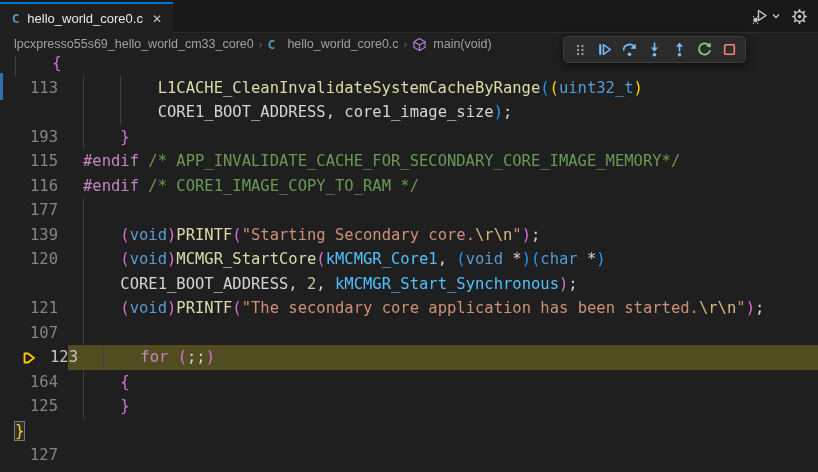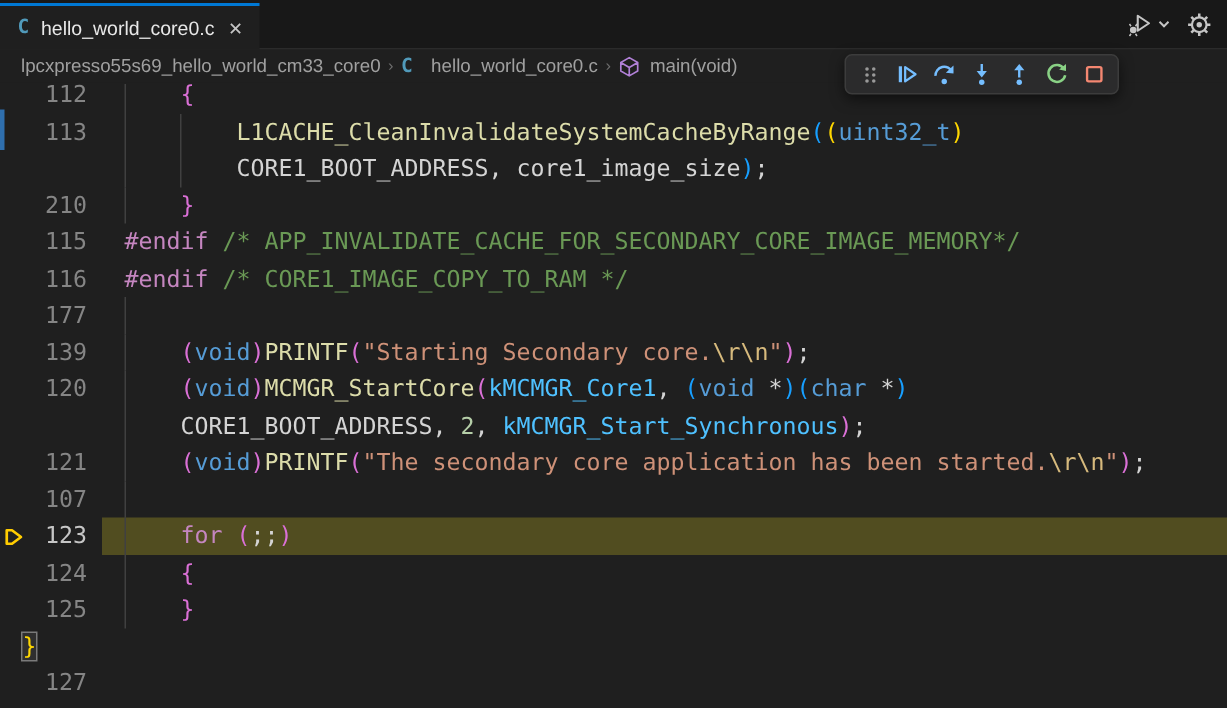--- a/index.html
+++ b/index.html
@@ -27,21 +27,21 @@
   .crumb-icon { display:flex; align-items:center; margin-right:2px; }
 
   
   .editor { position:absolute; top:56px; left:0; right:0; bottom:0; overflow:hidden; }
   #code-rows { margin-top:-5px; }
   .row { display:flex; height:24.5px; position:relative;
     font-family:"DejaVu Sans Mono", monospace; font-size:15.5px; line-height:24.5px; }
   .row.current { background:linear-gradient(to right, transparent 68px, var(--ui_curline) 68px); }
   .gutter { width:68px; flex:none; position:relative; color:var(--ui_linenum);
     text-align:right; padding-right:10px; user-select:none; }
-  .row.current .gutter { color:var(--ui_linenum_active); }
+  .row.current .gutter { color:var(--ui_linenum_active);margin-left:20px; }
   .arrow-wrap { position:absolute; left:1px; top:4px; }
   .content { position:relative; white-space:pre; padding-left:15px; flex:1; }
   .tok.boxed { outline:1px solid #7a7a7a; background:rgba(120,120,120,0.18); }
   .guide { position:absolute; top:0; bottom:0; width:1px; background:var(--ui_guide); }
   .modified-bar { position:absolute; left:0; top:17px; width:3px; height:27px;
     background:var(--ui_modified); }
 
   
   .debug-toolbar { position:absolute; left:563px; top:36px; width:183px; height:27px;
     background:#2b2b2c; border:1px solid #3c3c3c; border-radius:5px;
@@ -152,33 +152,32 @@
       <svg width="17" height="17" viewBox="0 0 16 16">
         <rect x="3.5" y="3.5" width="9" height="9" rx="1" fill="none" stroke="currentColor" stroke-width="1.5"></rect>
       </svg>
     </span>
   </div>
 
   <div class="editor">
     <div class="modified-bar"></div>
     <div id="code-rows">
         <div class="row">
-          <div class="gutter">112</div>
           <div class="content"><span class="guide" style="left: 15px;"></span><span class="tok" style="color: var(--c_pl);">    </span><span class="tok" style="color: var(--c_b2);">{</span></div>
         </div>
         <div class="row">
           <div class="gutter">113</div>
           <div class="content"><span class="guide" style="left: 15px;"></span><span class="guide" style="left: 52.32px;"></span><span class="tok" style="color: var(--c_pl);">        </span><span class="tok" style="color: var(--c_fn);">L1CACHE_CleanInvalidateSystemCacheByRange</span><span class="tok" style="color: var(--c_b3);">(</span><span class="tok" style="color: var(--c_b1);">(</span><span class="tok" style="color: var(--c_kw);">uint32_t</span><span class="tok" style="color: var(--c_b1);">)</span></div>
         </div>
         <div class="row">
           <div class="gutter"></div>
           <div class="content"><span class="guide" style="left: 15px;"></span><span class="guide" style="left: 52.32px;"></span><span class="tok" style="color: var(--c_pl);">        </span><span class="tok" style="color: var(--c_var);">CORE1_BOOT_ADDRESS</span><span class="tok" style="color: var(--c_pl);">, </span><span class="tok" style="color: var(--c_var);">core1_image_size</span><span class="tok" style="color: var(--c_b3);">)</span><span class="tok" style="color: var(--c_pl);">;</span></div>
         </div>
         <div class="row">
-          <div class="gutter">210</div>
+          <div class="gutter">193</div>
           <div class="content"><span class="guide" style="left: 15px;"></span><span class="tok" style="color: var(--c_pl);">    </span><span class="tok" style="color: var(--c_b2);">}</span></div>
         </div>
         <div class="row">
           <div class="gutter">115</div>
           <div class="content"><span class="tok" style="color: var(--c_pre);">#endif</span><span class="tok" style="color: var(--c_pl);"> </span><span class="tok" style="color: var(--c_cm);">/* APP_INVALIDATE_CACHE_FOR_SECONDARY_CORE_IMAGE_MEMORY*/</span></div>
         </div>
         <div class="row">
           <div class="gutter">116</div>
           <div class="content"><span class="tok" style="color: var(--c_pre);">#endif</span><span class="tok" style="color: var(--c_pl);"> </span><span class="tok" style="color: var(--c_cm);">/* CORE1_IMAGE_COPY_TO_RAM */</span></div>
         </div>
@@ -206,21 +205,21 @@
           <div class="gutter">107</div>
           <div class="content"><span class="guide" style="left: 15px;"></span></div>
         </div>
         <div class="row current">
           <div class="gutter">123<span class="arrow-wrap"><svg width="16" height="16" viewBox="0 0 16 16">
                 <path d="M3.5 3.5 H7 L13 8 L7 12.5 H3.5 Z" fill="none" stroke="#FFCC00" stroke-width="1.8" stroke-linejoin="round"></path>
               </svg></span></div>
           <div class="content"><span class="guide" style="left: 15px;"></span><span class="tok" style="color: var(--c_pl);">    </span><span class="tok" style="color: var(--c_ctl);">for</span><span class="tok" style="color: var(--c_pl);"> </span><span class="tok" style="color: var(--c_b2);">(</span><span class="tok" style="color: var(--c_pl);">;;</span><span class="tok" style="color: var(--c_b2);">)</span></div>
         </div>
         <div class="row">
-          <div class="gutter">124</div>
+          <div class="gutter">164</div>
           <div class="content"><span class="guide" style="left: 15px;"></span><span class="tok" style="color: var(--c_pl);">    </span><span class="tok" style="color: var(--c_b2);">{</span></div>
         </div>
         <div class="row">
           <div class="gutter">125</div>
           <div class="content"><span class="guide" style="left: 15px;"></span><span class="tok" style="color: var(--c_pl);">    </span><span class="tok" style="color: var(--c_b2);">}</span></div>
         </div>
         <div class="row">
           <div class="content"><span class="tok boxed" style="color: var(--c_b1);">}</span></div>
         </div>
         <div class="row">

